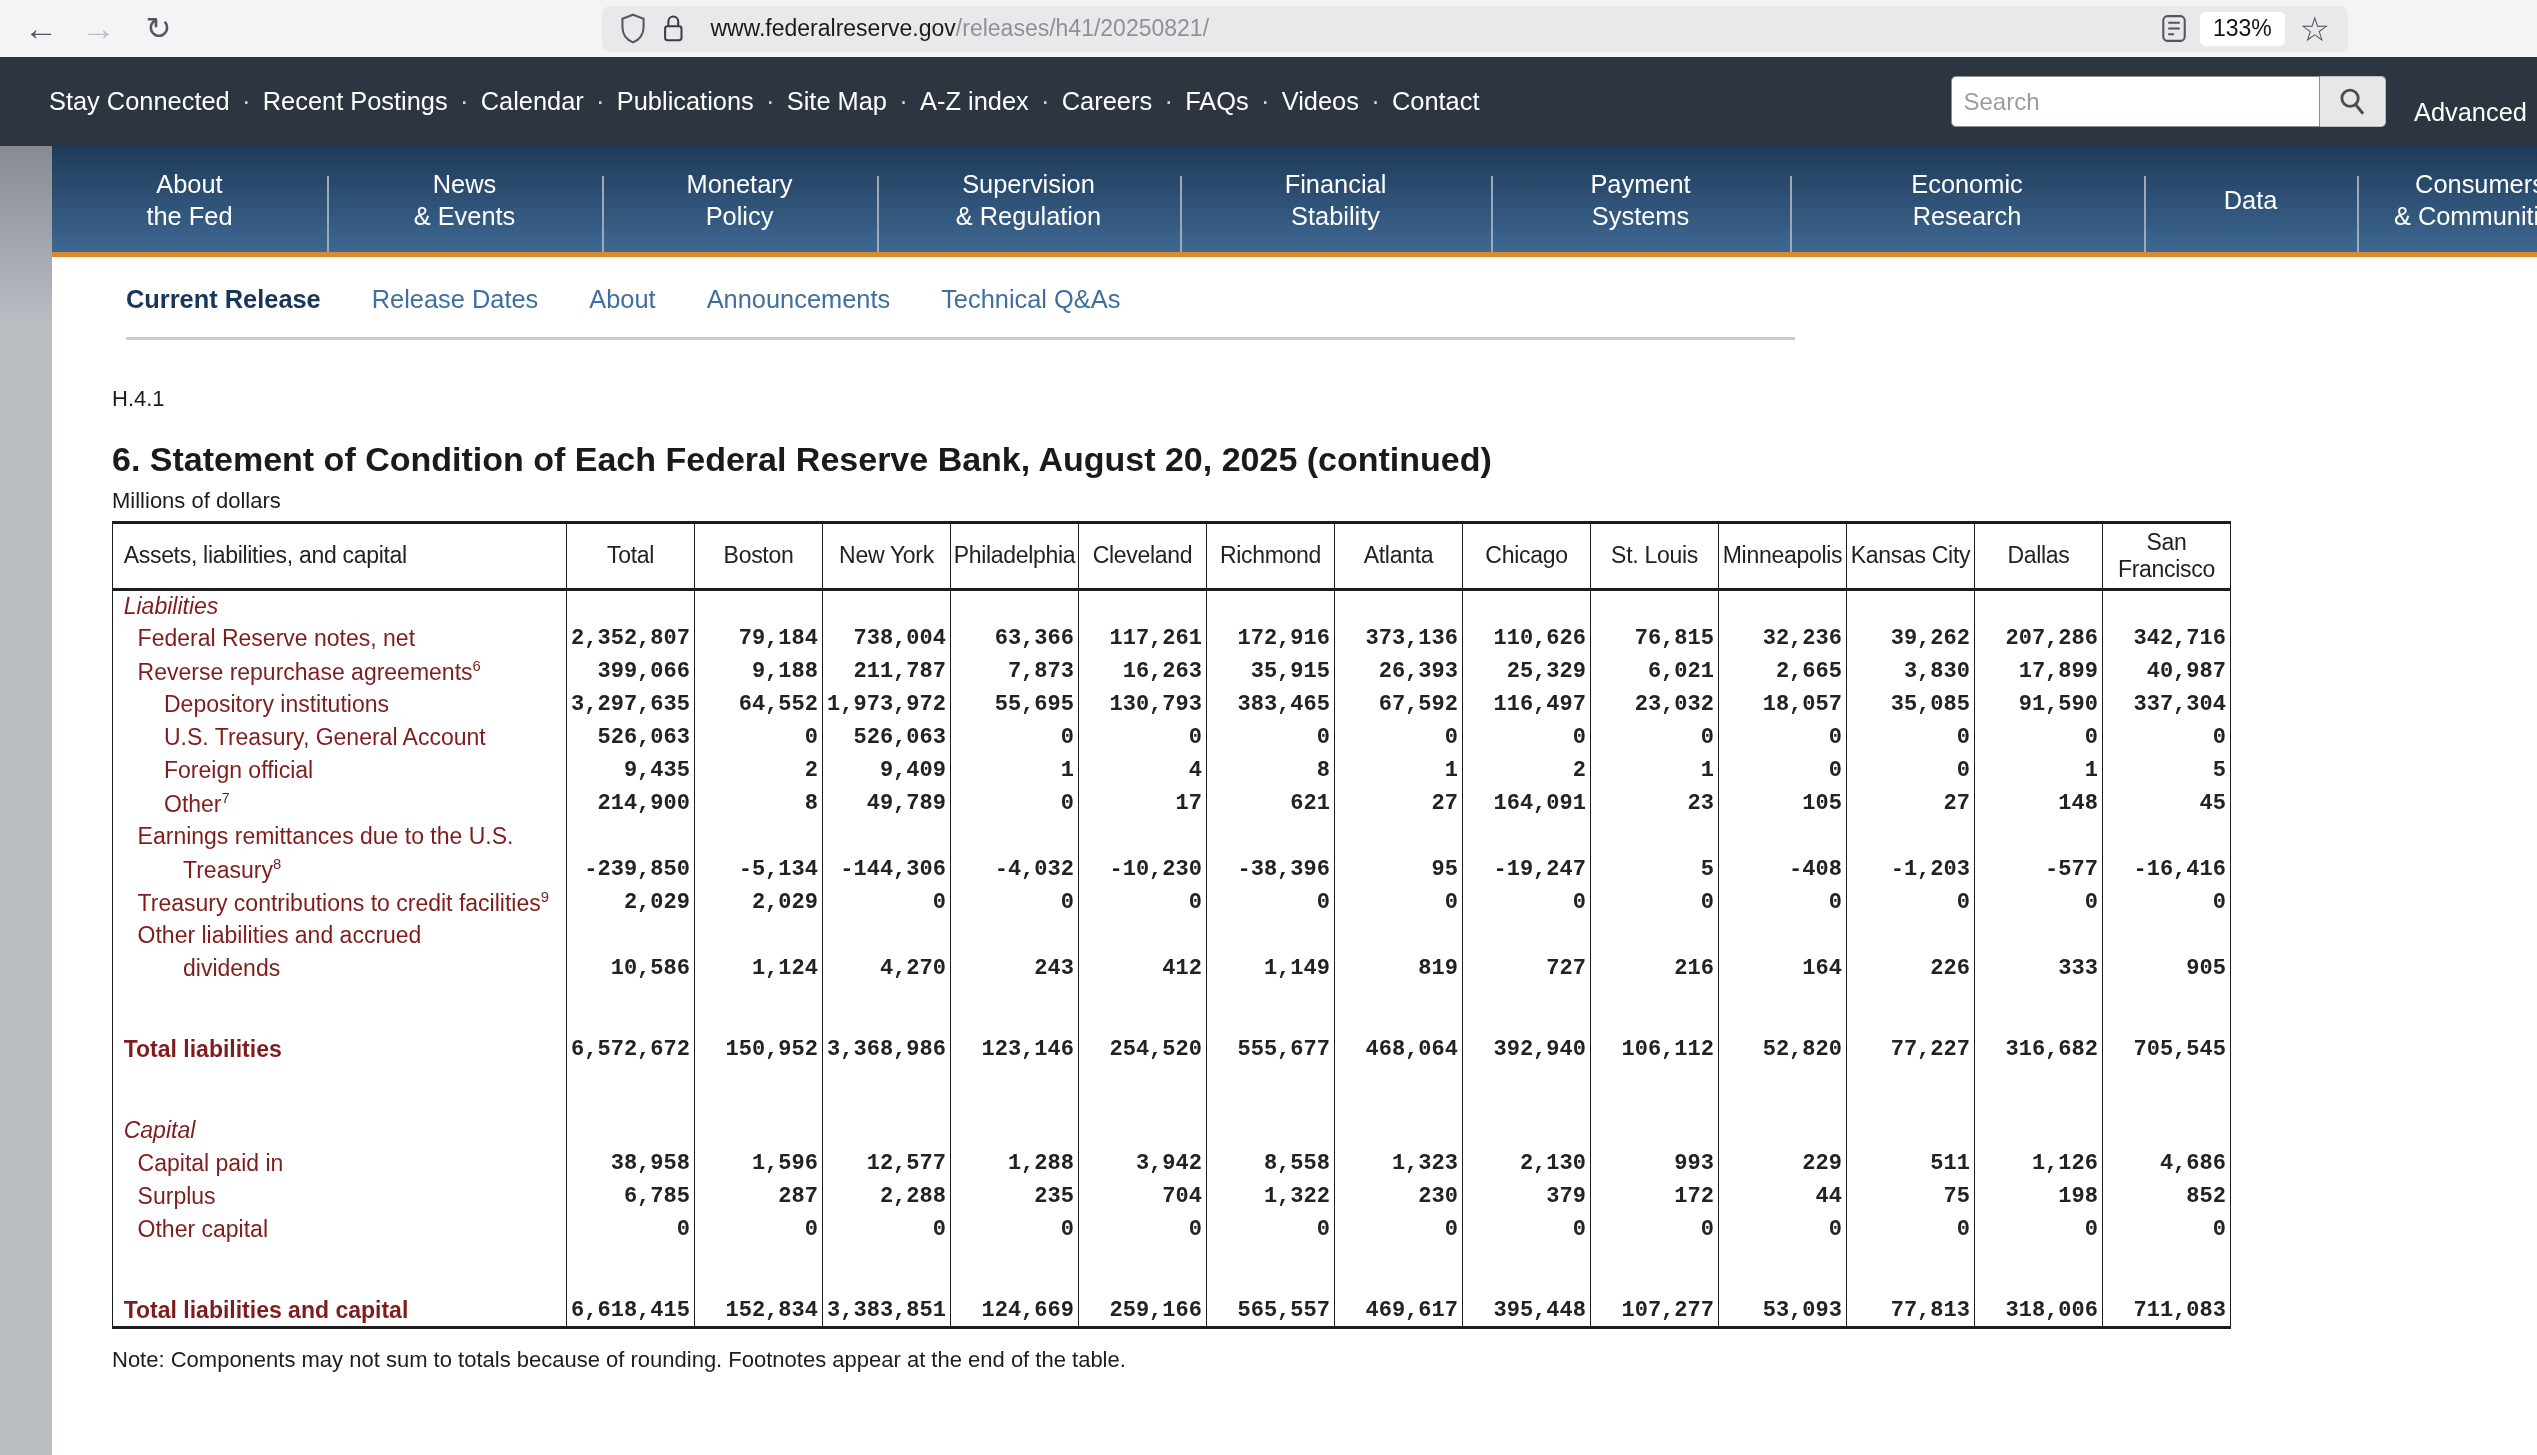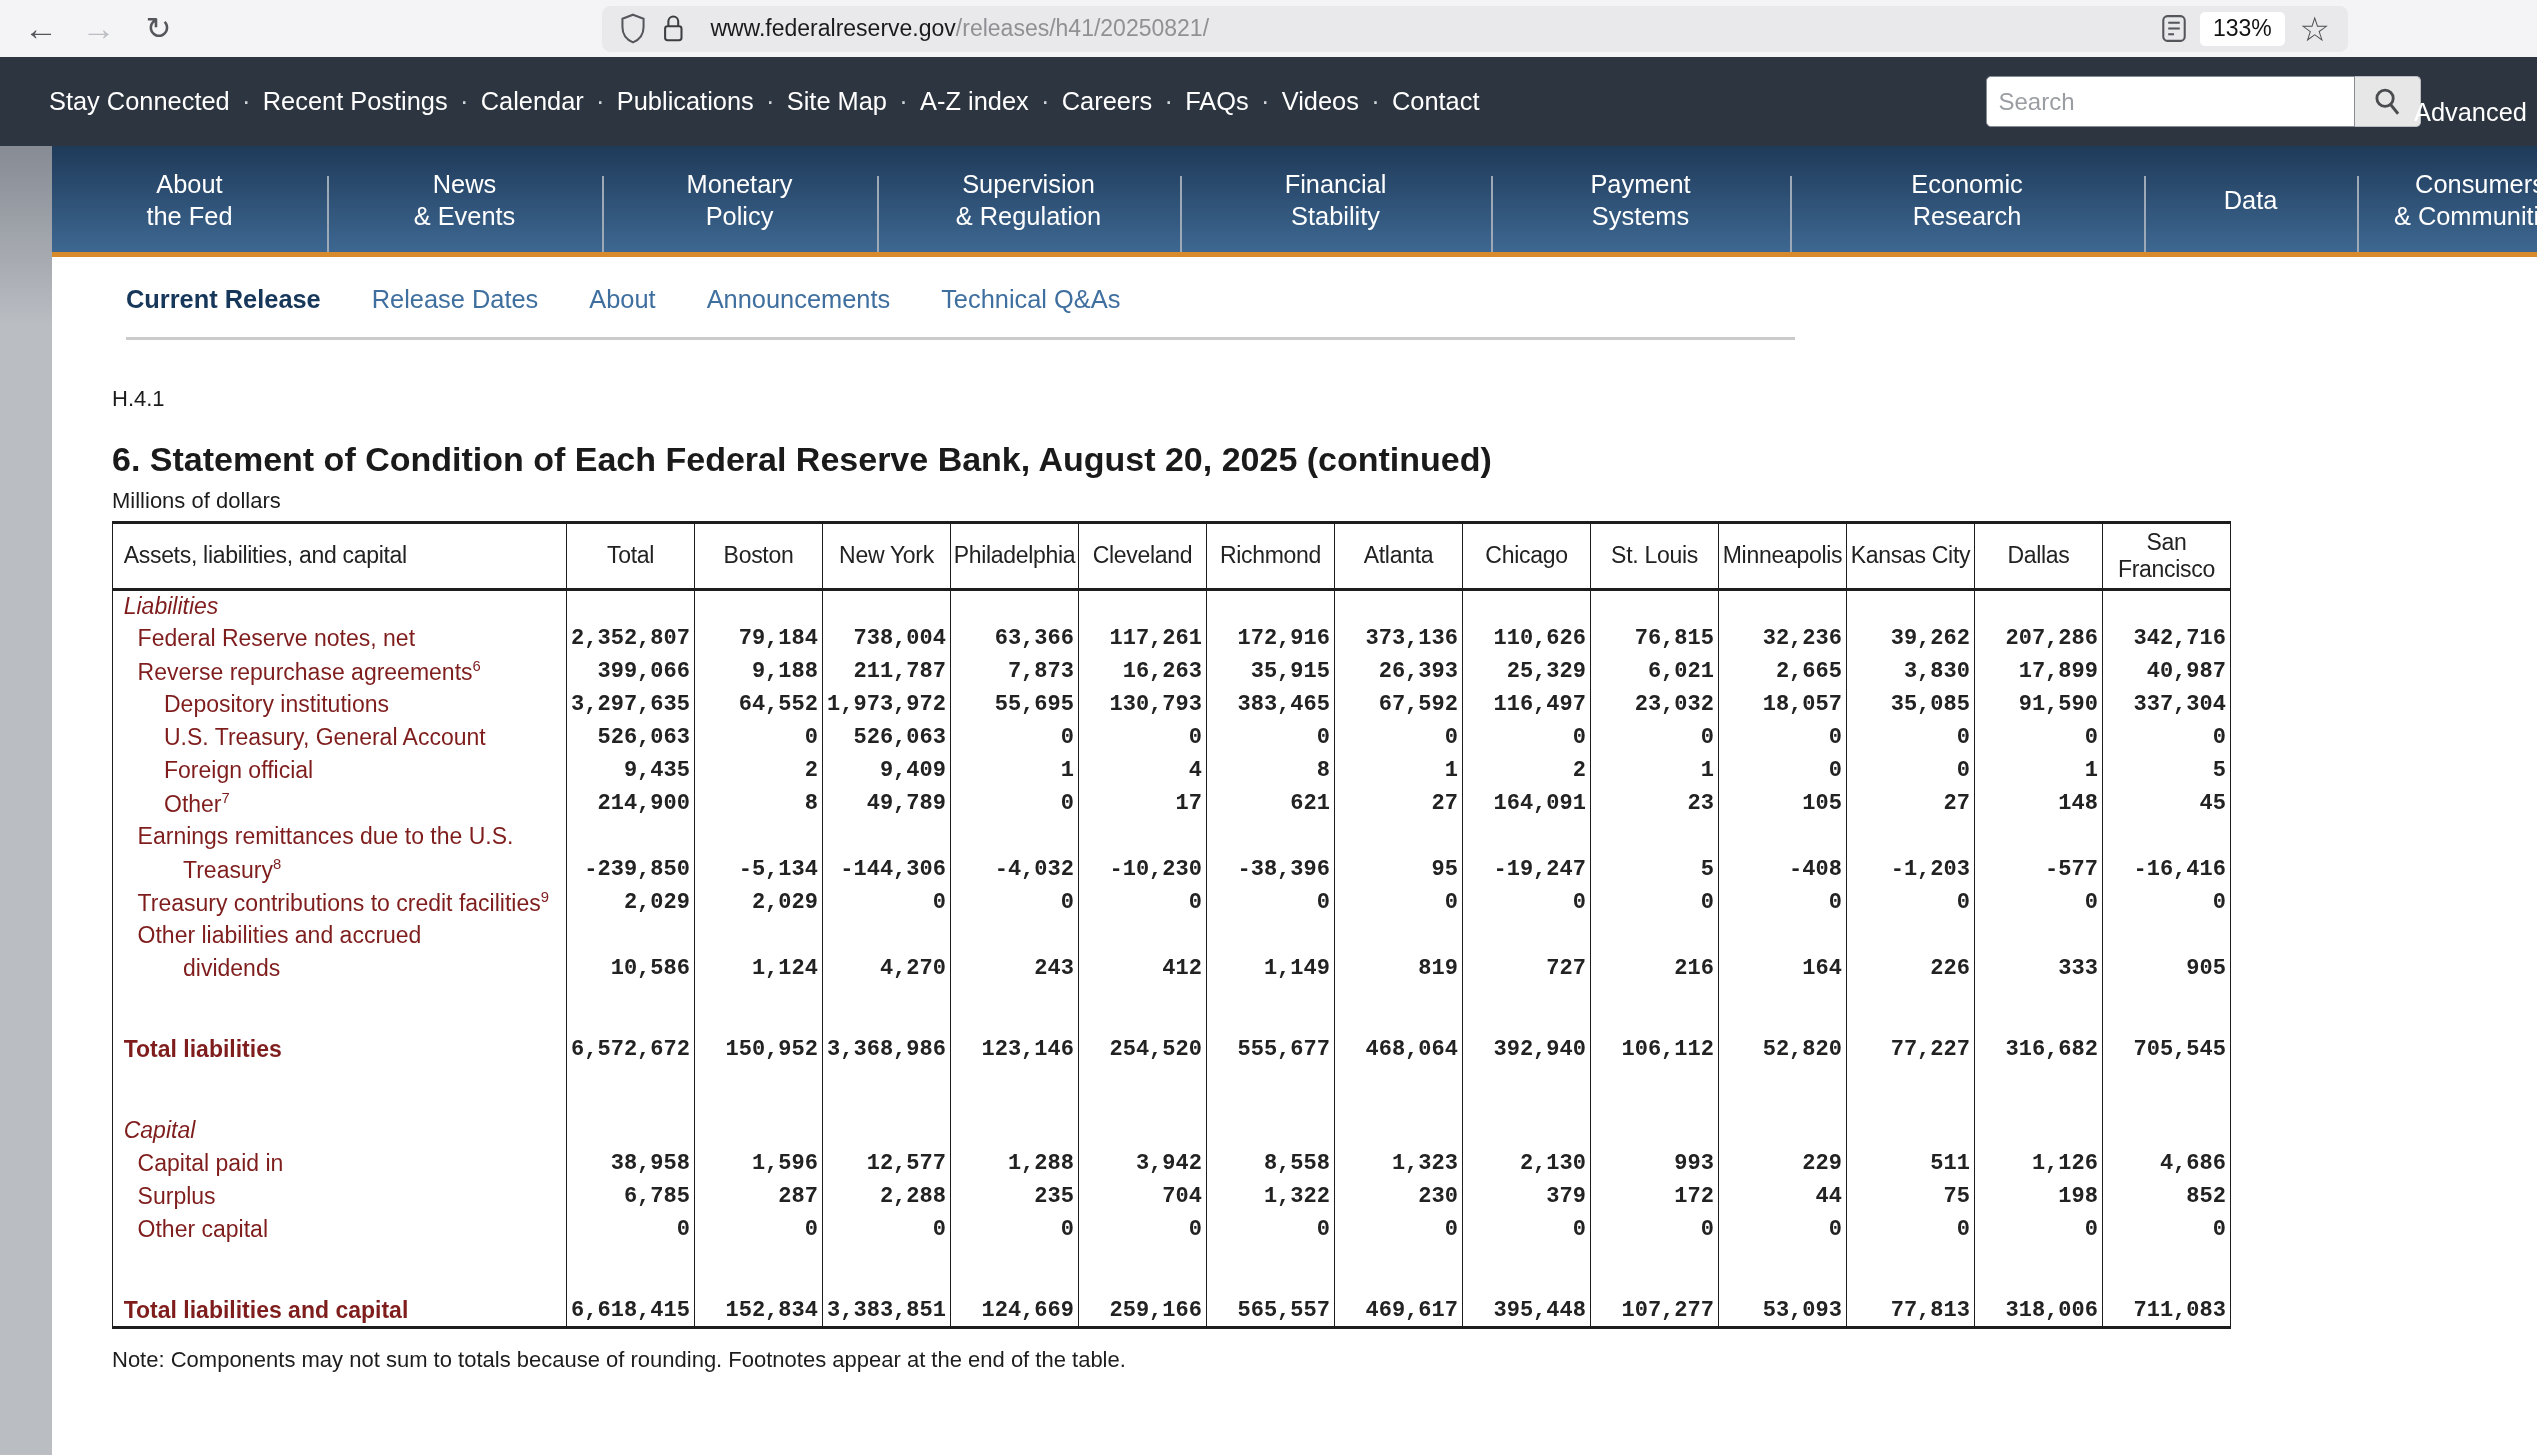--- a/index.html
+++ b/index.html
@@ -29,21 +29,21 @@
 
   
   .utilbar{position:absolute;left:0;top:57px;width:2538px;height:89px;background:var(--utility-bar);
     display:flex;align-items:center;}
   .utilitems{display:flex;align-items:center;margin-left:49px;white-space:nowrap;}
   .uitem{color:#fff;font-size:25.4px;text-decoration:none;cursor:pointer;}
   .udot{color:#cfd3d8;font-size:25.4px;margin:0 12.3px;}
   .searchwrap{position:absolute;left:1951px;top:19px;height:51px;display:flex;}
   .searchinput{width:369px;height:51px;border:0.8px solid #888d94;border-radius:4.9px 0 0 4.9px;
     font-size:24px;padding:0 11.5px;color:#333;background:#fff;outline:none;
-    font-family:"Liberation Sans",sans-serif;margin-left:35px;}
+    font-family:"Liberation Sans",sans-serif;}
   .searchinput::placeholder{color:#9a9da2;}
   .searchbtn{width:66px;height:51px;background:#e7e7e7;border:0.8px solid #b9bdc2;border-left:none;
     border-radius:0 4.9px 4.9px 0;display:flex;align-items:center;justify-content:center;cursor:pointer;}
   .advanced{position:absolute;left:2414px;top:0;height:110px;display:flex;align-items:center;
     color:#fff;font-size:25.4px;text-decoration:none;white-space:nowrap;cursor:pointer;}
 
   
   .mainnav{position:absolute;left:52px;top:146px;width:2485px;height:107px;
     background:linear-gradient(var(--nav-grad-top),var(--nav-grad-bottom));display:flex;overflow:hidden;}
   .mitem{position:relative;display:flex;flex-direction:column;align-items:center;justify-content:center;

